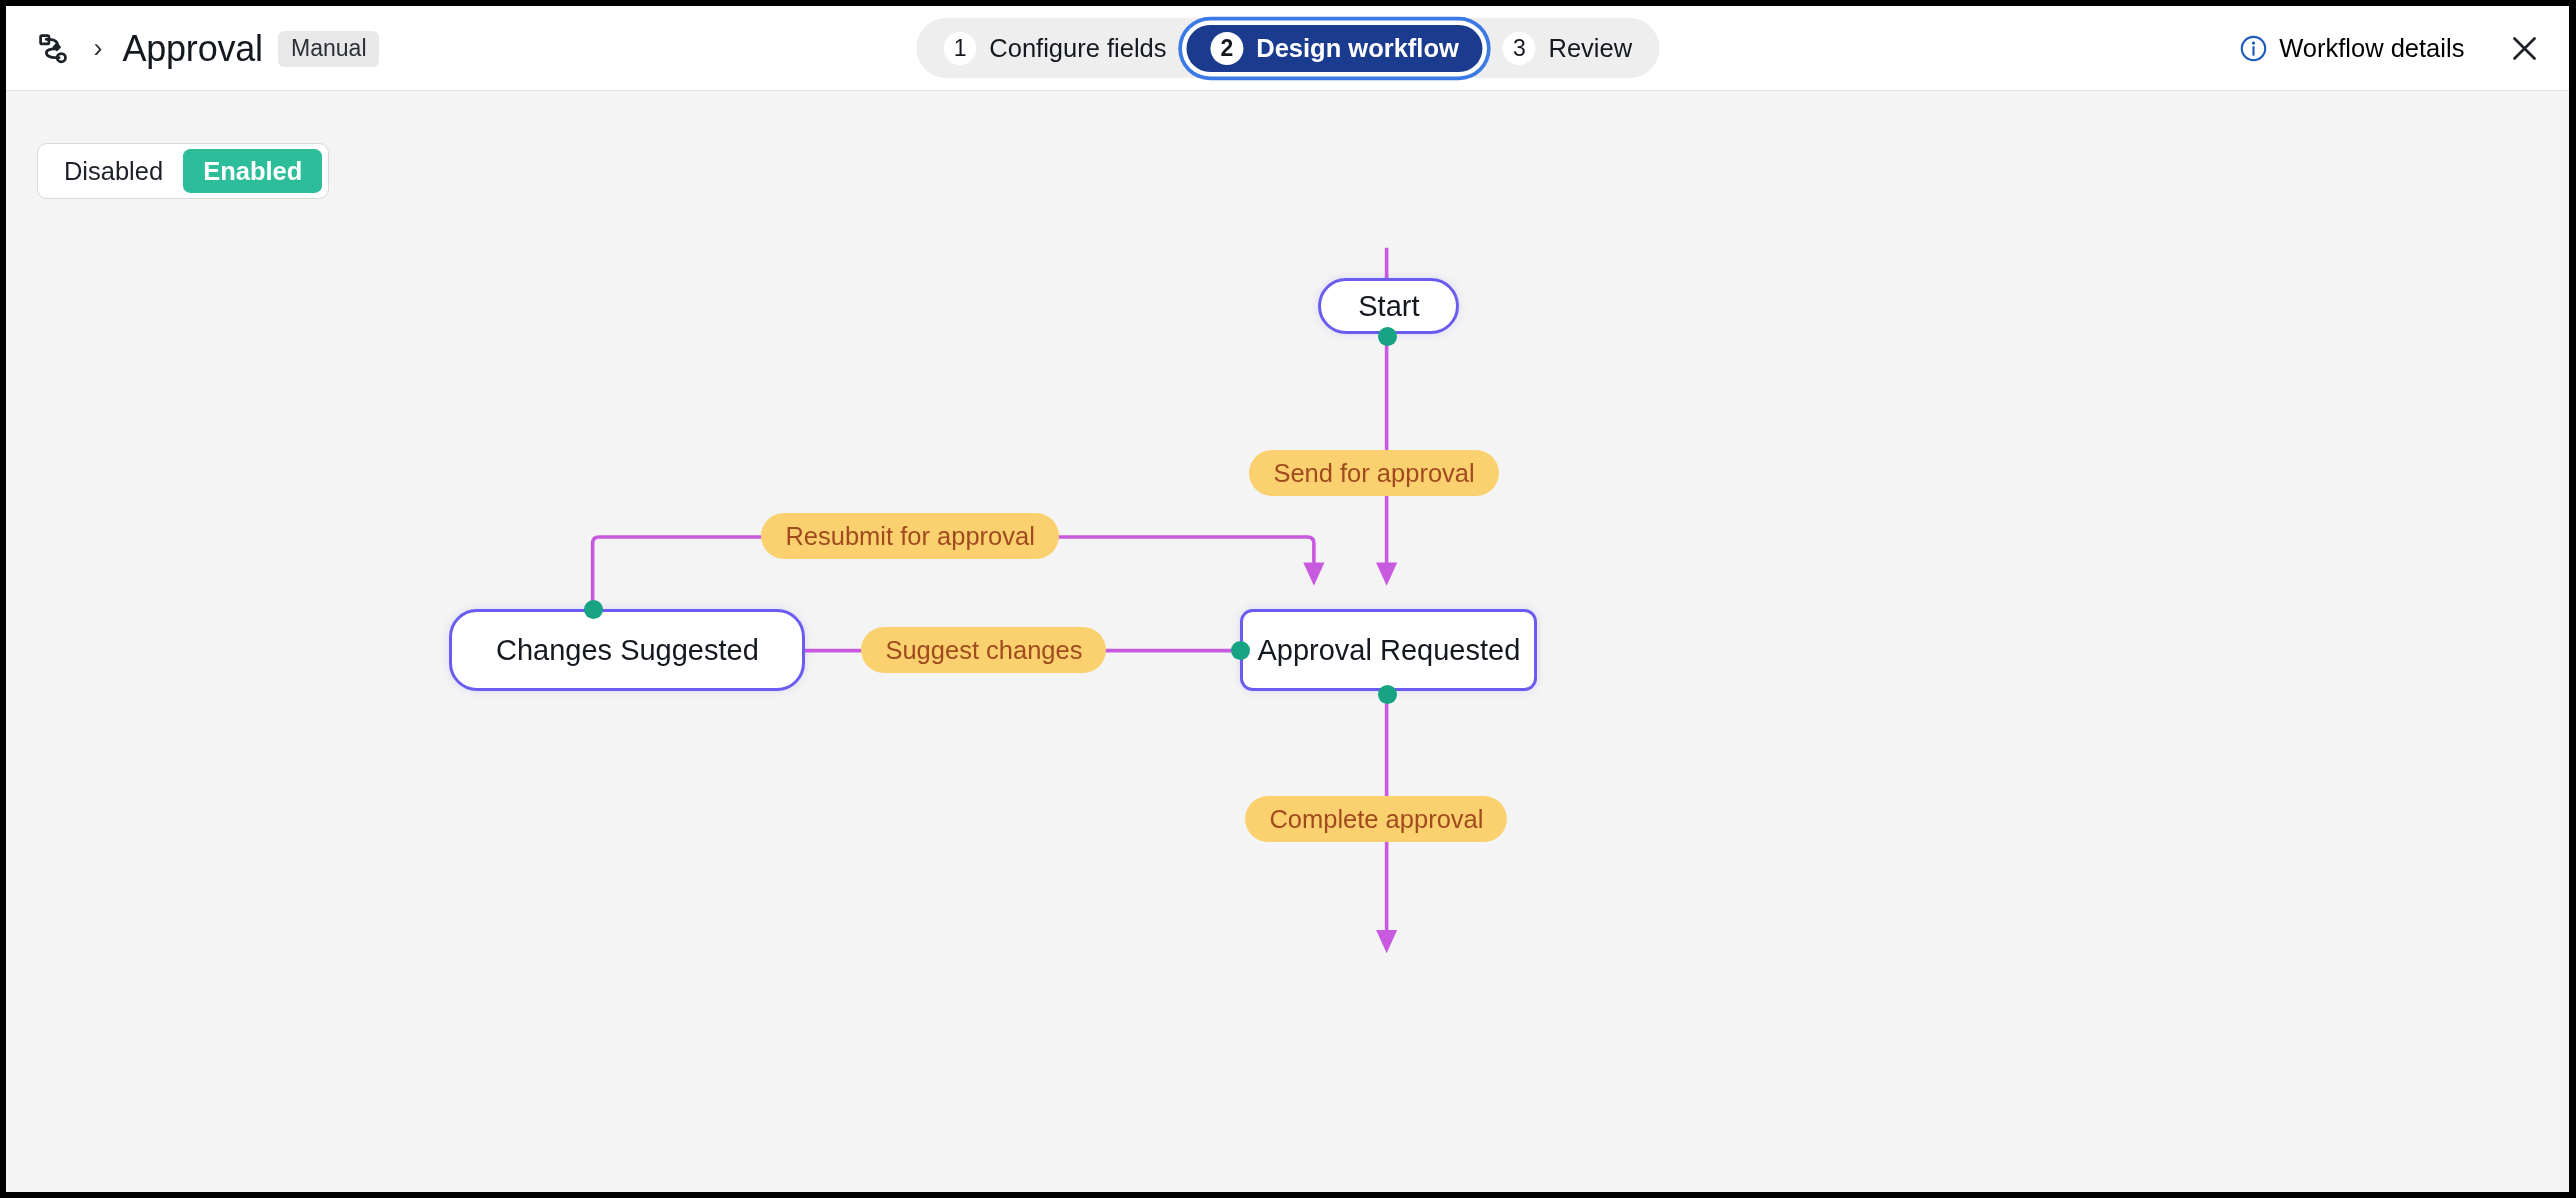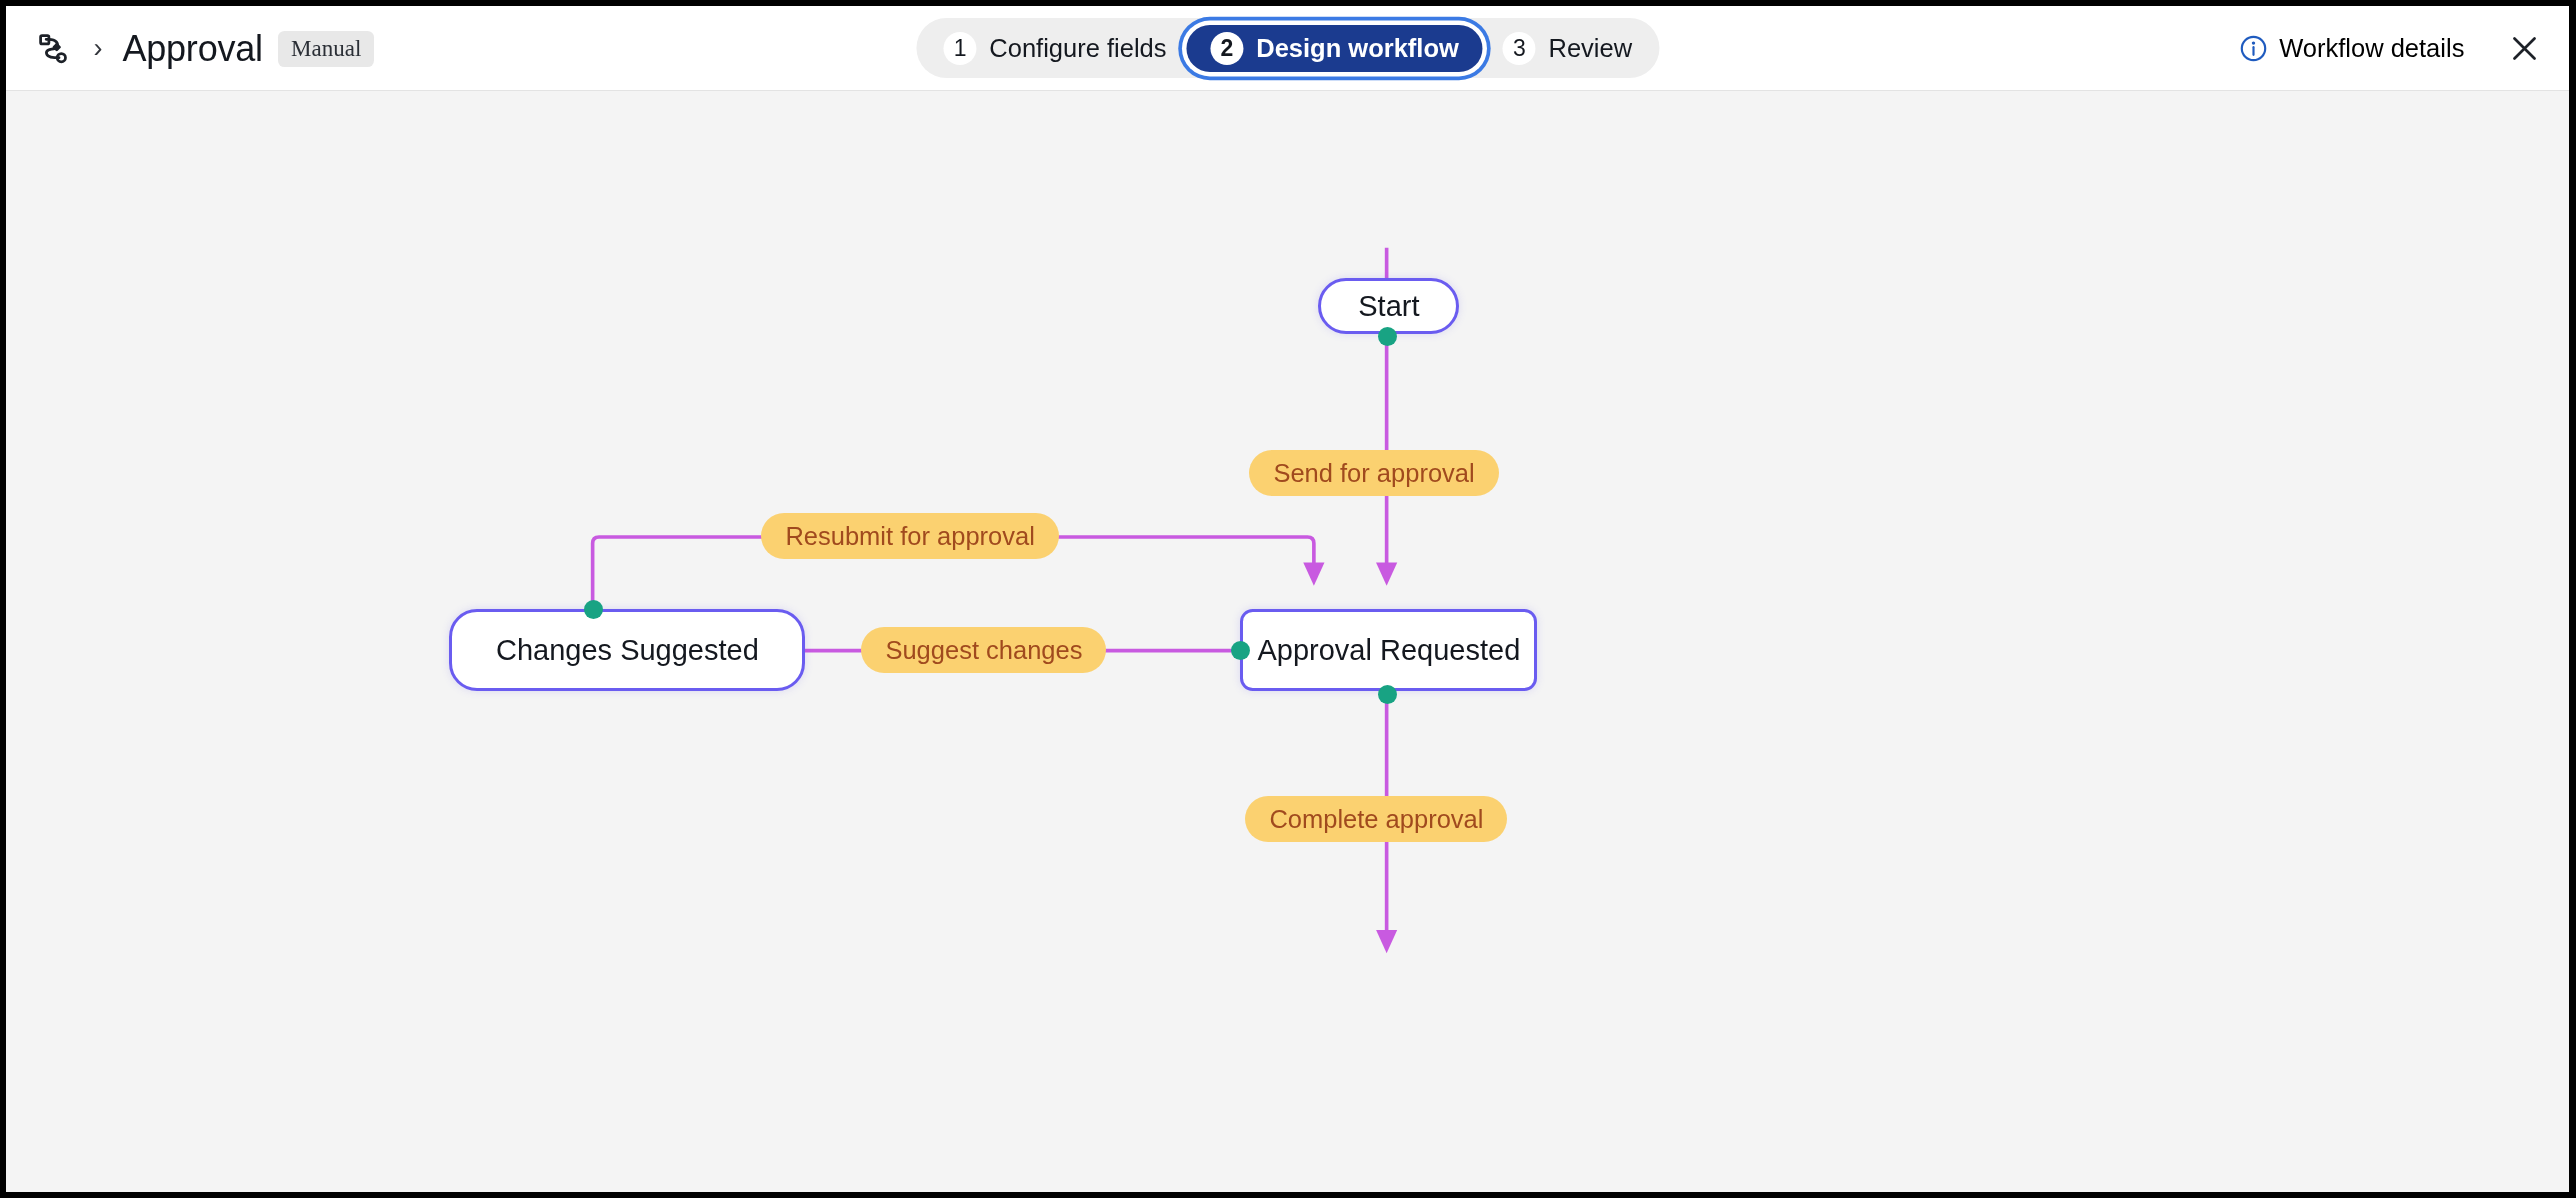--- a/index.html
+++ b/index.html
@@ -42,21 +42,21 @@
   }
   .page-title {
     font-size: 36px; font-weight: 400; color: #14181f;
     letter-spacing: -0.2px; white-space: nowrap;
   }
   .title-badge {
     margin-left: 15.5px;
     background: #e8e8e8; color: #2b2f36;
     border-radius: 6.4px;
     padding: 6.4px 12.7px 7.3px;
-    font-size: 23px; line-height: 1; white-space: nowrap; font-family: Liberation Serif, serif;
+    font-size: 23px; line-height: 1; white-space: nowrap;
   }
 
   
   .stepper {
     position: absolute;
     left: 50%; transform: translateX(-50%);
     top: 12px;
     height: 60px;
     background: #eeeeee;
     border-radius: 30px;
@@ -236,20 +236,24 @@
         <svg viewBox="0 0 34 34" width="31" height="31" aria-hidden="true">
           <path d="M6 6 L28 28 M28 6 L6 28" stroke="#1d2128" stroke-width="3" stroke-linecap="round"></path>
         </svg>
       </div>
     </div>
 
   </div>
 
   <div class="canvas">
 
+    <div class="toggle">
+      <div class="toggle-opt">Disabled</div>
+      <div class="toggle-opt on">Enabled</div>
+    </div>
 
     <div class="graph">
 
       <svg class="edges" viewBox="0 0 2818 1211">
         <defs>
           <marker id="arrow" viewBox="0 0 12 12" refX="6" refY="6" markerWidth="7" markerHeight="7" orient="auto-start-reverse">
             <path d="M0 1 L11 6 L0 11 z" fill="#c85ae0"></path>
           </marker>
         </defs>
 

